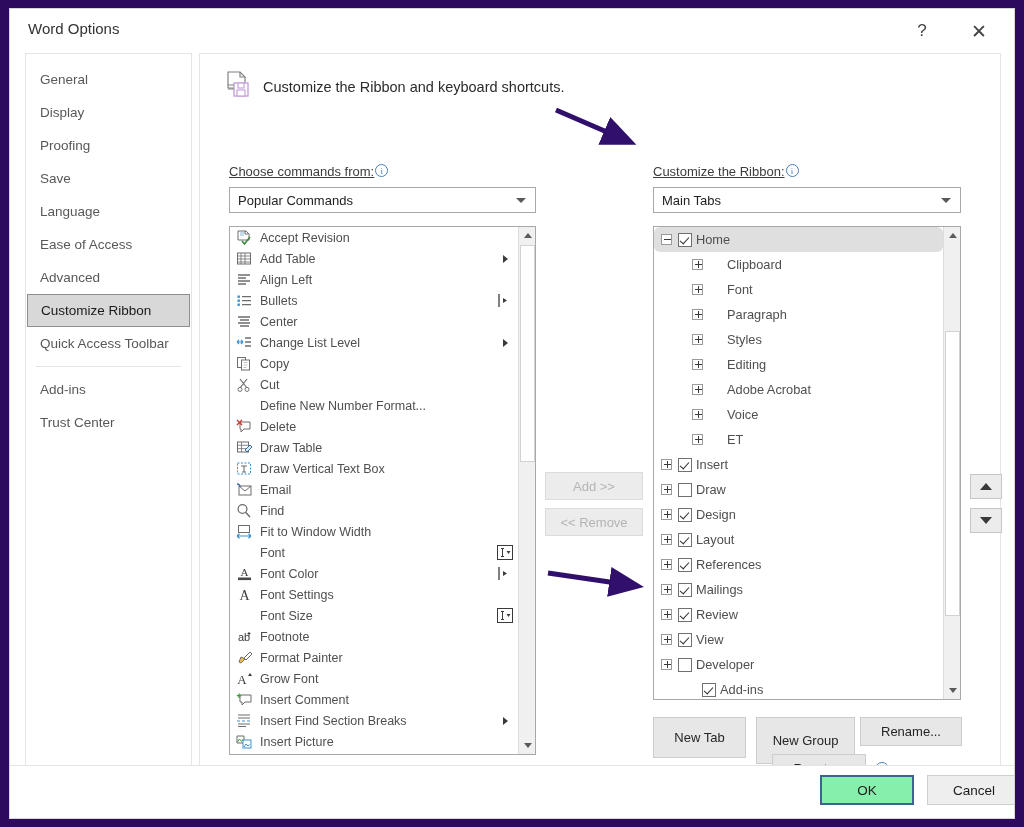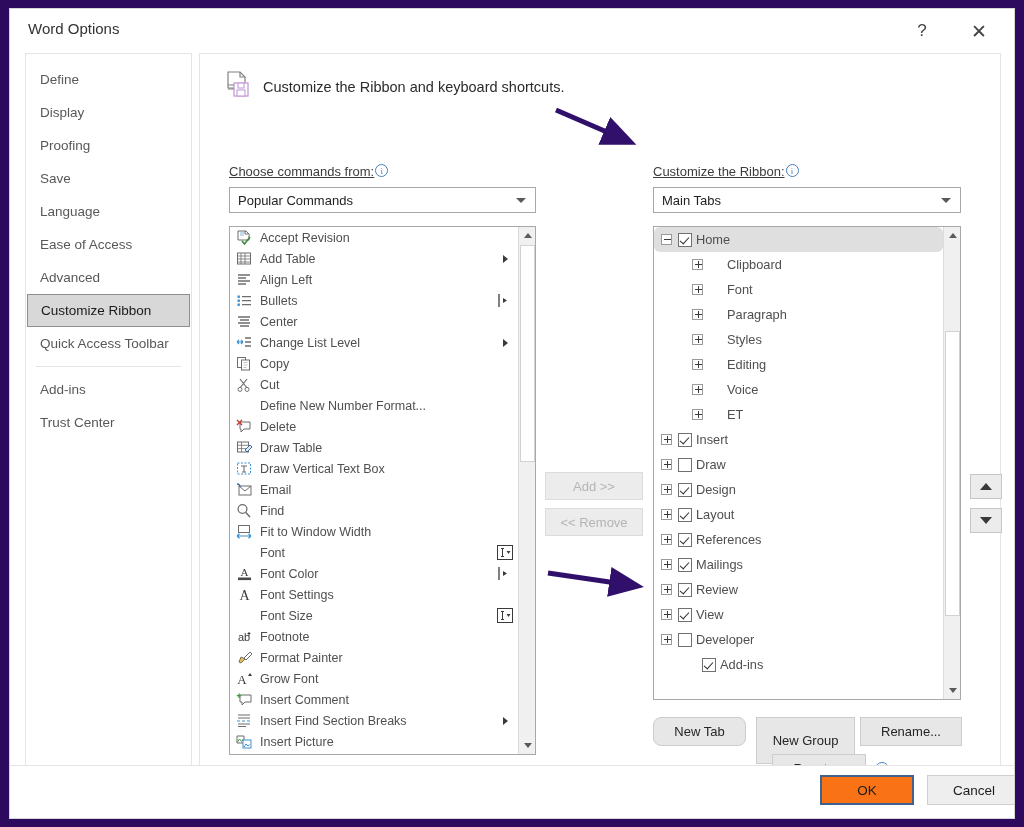--- a/index.html
+++ b/index.html
@@ -276,21 +276,21 @@
 
   
   .btn {
     position: absolute;
     background: #e7e7e7;
     border: 1px solid #cccccc;
     font-size: 13px; color: #252525;
     display: flex; align-items: center; justify-content: center;
     cursor: default;
   }
-  #btn-newtab   { left: 453px; top: 663px; width: 93px; height: 29px; border-radius: 8px; }
+  #btn-newtab   { left: 453px; top: 663px; width: 93px; height: 41px; }
   #btn-newgroup { left: 556px; top: 663px; width: 99px; height: 47px; }
   #btn-rename   { left: 660px; top: 663px; width: 102px; height: 29px; }
   #btn-reset      { left: 572px; top: 700px; width: 94px; height: 29px; }
   #btn-importexp  { left: 572px; top: 734px; width: 123px; height: 29px; }
   #btn-customize  { left: 171px; top: 725px; width: 99px; height: 29px; }
 
   .btn .bcaret {
     width: 0; height: 0; margin-left: 7px;
     border-left: 5px solid transparent;
     border-right: 5px solid transparent;
@@ -317,21 +317,21 @@
   
   #footer {
     position: absolute; left: 0; bottom: 0;
     width: 100%; height: 53px;
     background: #ffffff;
     border-top: 1px solid #e4e4e4;
   }
   #btn-ok {
     position: absolute; left: 810px; top: 9px;
     width: 94px; height: 30px;
-    background: #f97316;
+    background: #86efac;
     border: 2px solid #41618f;
     font-size: 13.5px; color: #1c1c1c;
     display: flex; align-items: center; justify-content: center;
     cursor: default;
   }
   #btn-cancel {
     position: absolute; left: 917px; top: 9px;
     width: 94px; height: 30px;
     background: #eeeeee;
     border: 1px solid #cfcfcf;
@@ -352,21 +352,21 @@
 
 <div id="dialog">
 
   <div id="titlebar">
     <div id="title-text">Word Options</div>
     <div class="tb-btn" id="help-btn">?</div>
     <div class="tb-btn" id="close-btn">✕</div>
   </div>
 
   <div id="nav">
-      <div class="nav-item"><span>Define</span></div>
+      <div class="nav-item"><span>General</span></div>
       <div class="nav-item"><span>Display</span></div>
       <div class="nav-item"><span>Proofing</span></div>
       <div class="nav-item"><span>Save</span></div>
       <div class="nav-item"><span>Language</span></div>
       <div class="nav-item"><span>Ease of Access</span></div>
       <div class="nav-item"><span>Advanced</span></div>
       <div class="nav-item selected"><span>Customize Ribbon</span></div>
       <div class="nav-item"><span>Quick Access Toolbar</span></div>
       <div class="nav-sep"></div>
       <div class="nav-item"><span>Add-ins</span></div>
@@ -686,20 +686,25 @@
             <span>Styles</span>
           </div>
           <div class="tree-row">
             <span class="exp plus indent-1"></span>
             <span class="chk hidden"></span>
             <span>Editing</span>
           </div>
           <div class="tree-row">
             <span class="exp plus indent-1"></span>
             <span class="chk hidden"></span>
+            <span>Adobe Acrobat</span>
+          </div>
+          <div class="tree-row">
+            <span class="exp plus indent-1"></span>
+            <span class="chk hidden"></span>
             <span>Voice</span>
           </div>
           <div class="tree-row">
             <span class="exp plus indent-1"></span>
             <span class="chk hidden"></span>
             <span>ET</span>
           </div>
           <div class="tree-row">
             <span class="exp plus"></span>
             <span class="chk on"></span>

